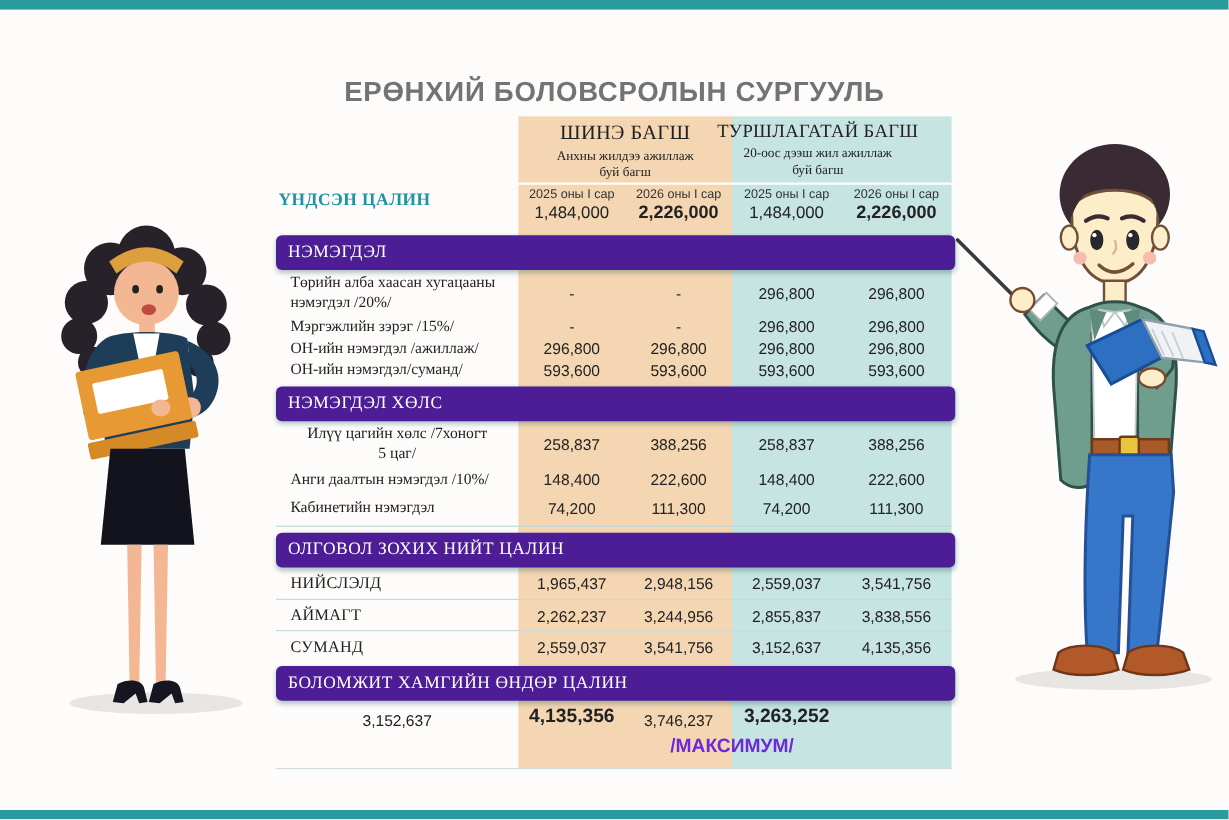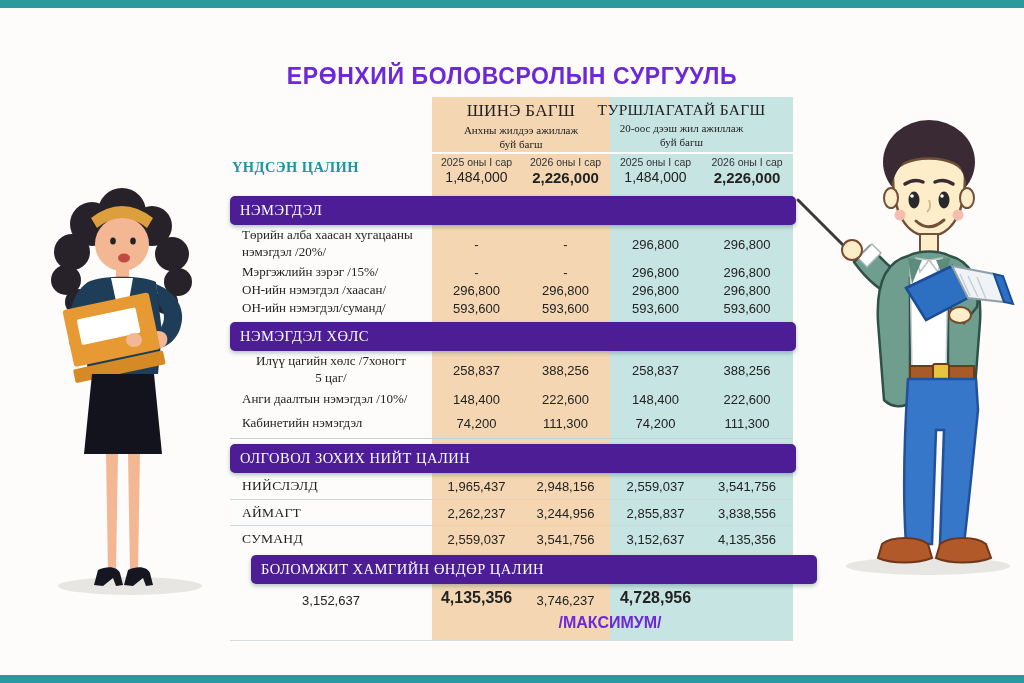--- a/index.html
+++ b/index.html
@@ -3,21 +3,21 @@
 <meta charset="utf-8">
 <style>
   html,body{margin:0;padding:0;background:#ffffff;}
   .canvas{position:relative;width:1024px;height:683px;background:#fdfcfb;overflow:hidden;
           font-family:"Liberation Serif", serif;color:#222;}
   .accent-bar{position:absolute;left:0;width:1024px;height:8px;background:#2a9a9e;}
   .accent-top{top:0;}
   .accent-bottom{bottom:0;}
   .main-title{position:absolute;top:48px;left:0;width:1024px;text-align:center;
               font-family:"Liberation Sans", sans-serif;font-weight:bold;font-size:23px;
-              letter-spacing:.6px;color:#6d28d9;}
+              letter-spacing:.6px;color:#737373;}
   .base-salary-label{position:absolute;left:232px;top:159px;font-weight:bold;font-size:14.5px;
               color:#1f93a2;letter-spacing:.4px;}
 
   
   .table{position:absolute;left:230px;top:97px;width:563px;height:546px;}
   .col-bg{position:absolute;top:0;height:543px;}
   .col-bg.peach{left:202px;width:178px;background:#f4d7b2;}
   .col-bg.blue{left:380px;width:183px;background:#c6e4e2;}
 
   .grp-head{position:absolute;top:4px;height:51px;text-align:center;}
@@ -101,21 +101,21 @@
       <div class="tval">296,800</div>
     </div>
     <div class="trow" style="top:166px;height:18px;">
       <div class="tlabel">Мэргэжлийн зэрэг /15%/</div>
       <div class="tval">-</div>
       <div class="tval">-</div>
       <div class="tval">296,800</div>
       <div class="tval">296,800</div>
     </div>
     <div class="trow" style="top:184px;height:18px;">
-      <div class="tlabel">ОН-ийн нэмэгдэл /хаасан/</div>
+      <div class="tlabel">ОН-ийн нэмэгдэл /ажиллаж/</div>
       <div class="tval">296,800</div>
       <div class="tval">296,800</div>
       <div class="tval">296,800</div>
       <div class="tval">296,800</div>
     </div>
     <div class="trow" style="top:202px;height:18px;">
       <div class="tlabel">ОН-ийн нэмэгдэл/суманд/</div>
       <div class="tval">593,600</div>
       <div class="tval">593,600</div>
       <div class="tval">593,600</div>
@@ -162,26 +162,26 @@
       <div class="tval">3,838,556</div>
     </div>
     <div class="trow sep" style="top:428px;height:26px;">
       <div class="tlabel caps">СУМАНД</div>
       <div class="tval">2,559,037</div>
       <div class="tval">3,541,756</div>
       <div class="tval">3,152,637</div>
       <div class="tval">4,135,356</div>
     </div>
 
-    <div class="secbar" style="top:458px;margin-left:21px;">БОЛОМЖИТ ХАМГИЙН ӨНДӨР ЦАЛИН</div>
+    <div class="secbar" style="top:458px;">БОЛОМЖИТ ХАМГИЙН ӨНДӨР ЦАЛИН</div>
     <div class="trow rowk" style="top:487px;height:56px;border-bottom:1px solid #d3dde0;">
       <div class="tval">3,152,637</div>
       <div class="tval b">4,135,356</div>
       <div class="tval">3,746,237</div>
-      <div class="tval b">4,728,956</div>
+      <div class="tval b">3,263,252</div>
     </div>
     <div class="maximum-note">/МАКСИМУМ/</div>
   </div>
 
   <svg class="illus" style="left:30px;top:182px;" width="195" height="420" viewBox="0 0 195 420">
     <ellipse cx="100" cy="404" rx="72" ry="9" fill="#e8e6e3"></ellipse>
     <g fill="#27222a">
       <circle cx="62" cy="42" r="22"></circle>
         <circle cx="92" cy="30" r="24"></circle>
         <circle cx="122" cy="44" r="20"></circle>

